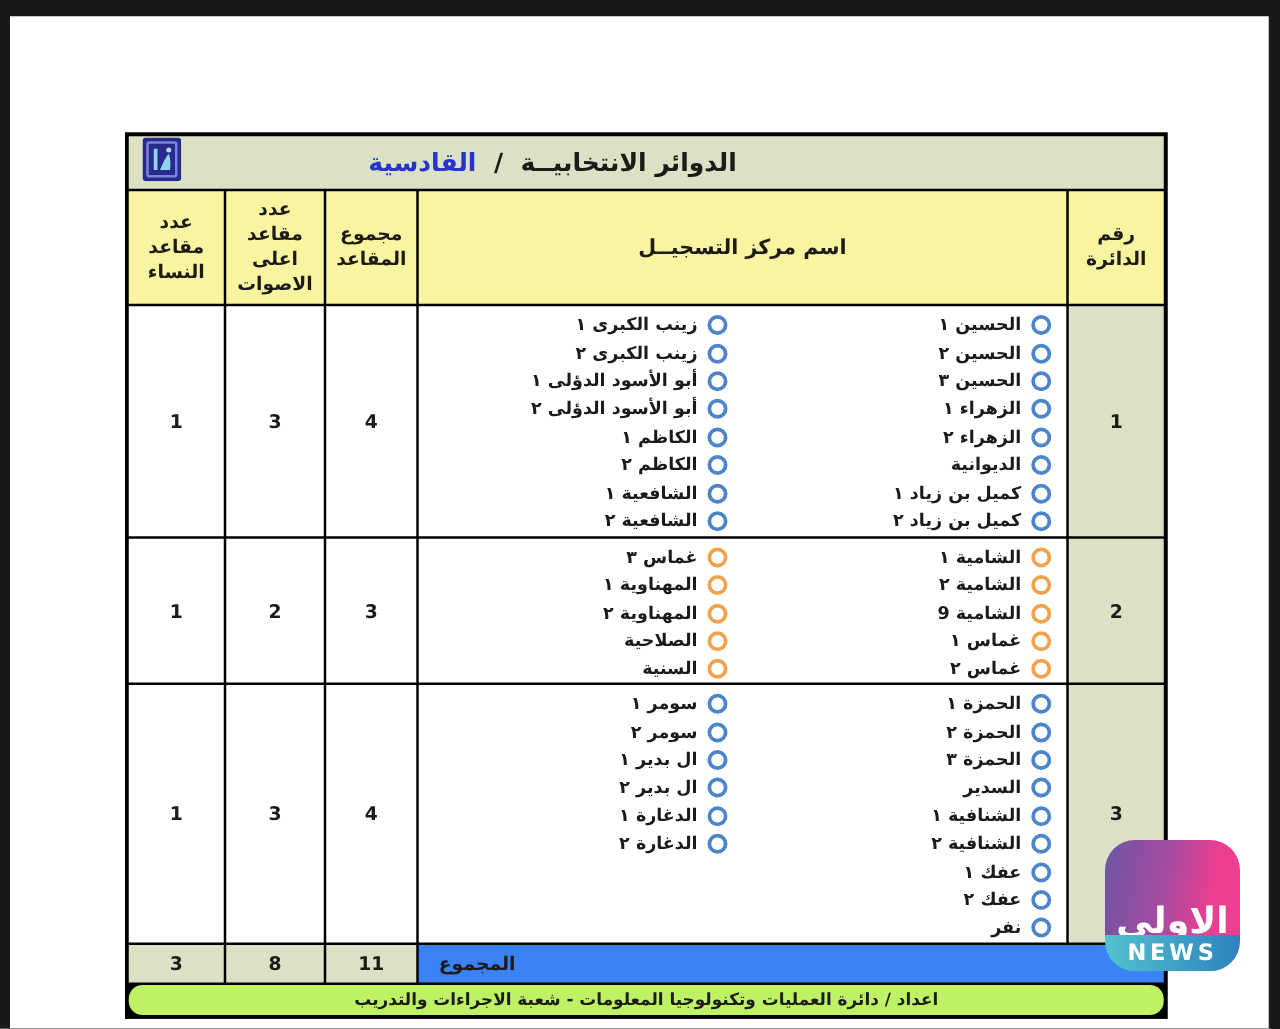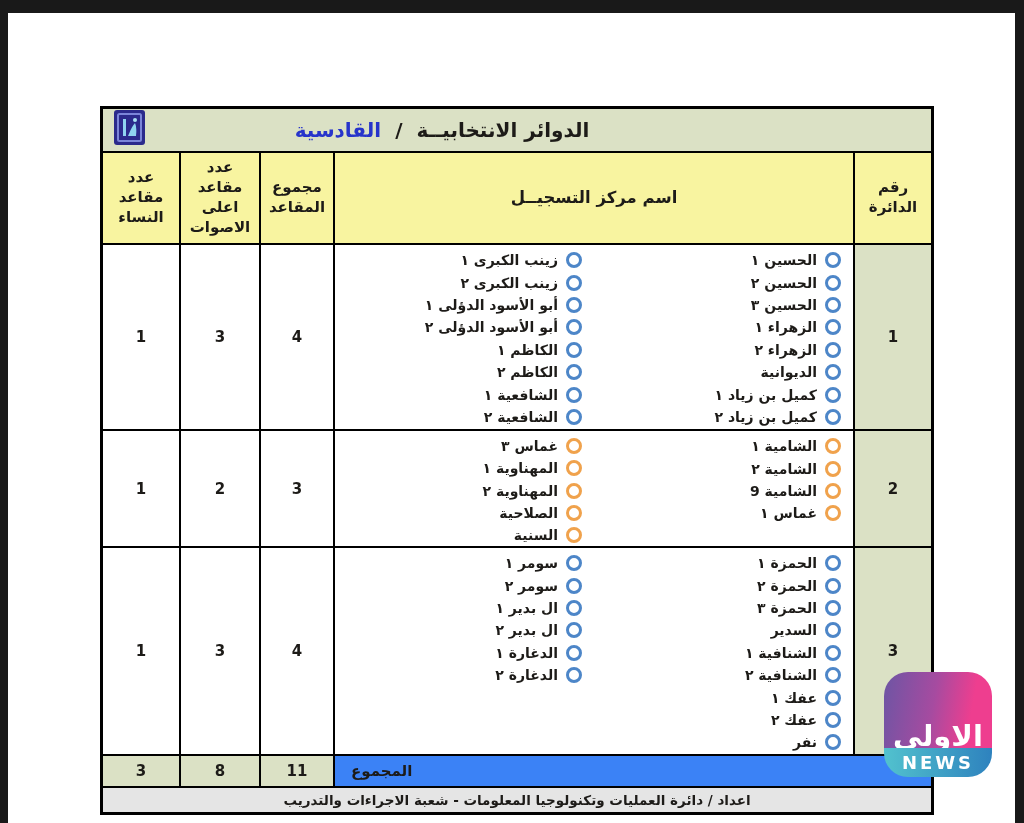--- a/index.html
+++ b/index.html
@@ -47,21 +47,21 @@
   .center-col{width:50%;display:flex;flex-direction:column;padding-top:4px;box-sizing:border-box;padding-left:34px;}
   .center-item{height:22.4px;display:flex;align-items:center;gap:8px;padding-right:12px;box-sizing:border-box;}
   .dot{width:10px;height:10px;border-radius:50%;border:3.6px solid #4d86c8;background:#fff;flex:none;}
   .center-label{font-size:14px;font-weight:bold;white-space:nowrap;line-height:1;}
   .totals-label-cell{
     background:#3b82f6;grid-column:span 2;justify-content:flex-end;
     padding-left:16px;box-sizing:border-box;font-size:15px;
   }
   .totals-num{background:#dbe1c5;font-size:15px;}
   .footer-row{
-    grid-column:1 / -1;background:#e5e5e5;font-size:13.5px;
+    grid-column:1 / -1;background:#bef264;font-size:13.5px;border-radius:11px;
   }
 
   
   .watermark{
     position:absolute;left:884px;top:672px;width:108px;height:105px;z-index:9;
     border-radius:24px;overflow:hidden;box-shadow:0 0 0 0 transparent;
   }
   .wm-square{
     position:absolute;left:0;top:0;width:100%;height:77px;
     background:linear-gradient(100deg,#6d55a4 0%,#a64ba0 45%,#ee3e8f 78%);
@@ -195,20 +195,24 @@
             <div class="center-label">الشامية ٢</div>
           </div>
           <div class="center-item">
             <div class="dot" style="border-color: rgb(240, 162, 76);"></div>
             <div class="center-label">الشامية 9</div>
           </div>
           <div class="center-item">
             <div class="dot" style="border-color: rgb(240, 162, 76);"></div>
             <div class="center-label">غماس ١</div>
           </div>
+          <div class="center-item">
+            <div class="dot" style="border-color: rgb(240, 162, 76);"></div>
+            <div class="center-label">غماس ٢</div>
+          </div>
         </div>
         <div class="center-col">
           <div class="center-item">
             <div class="dot" style="border-color: rgb(240, 162, 76);"></div>
             <div class="center-label">غماس ٣</div>
           </div>
           <div class="center-item">
             <div class="dot" style="border-color: rgb(240, 162, 76);"></div>
             <div class="center-label">المهناوية ١</div>
           </div>

